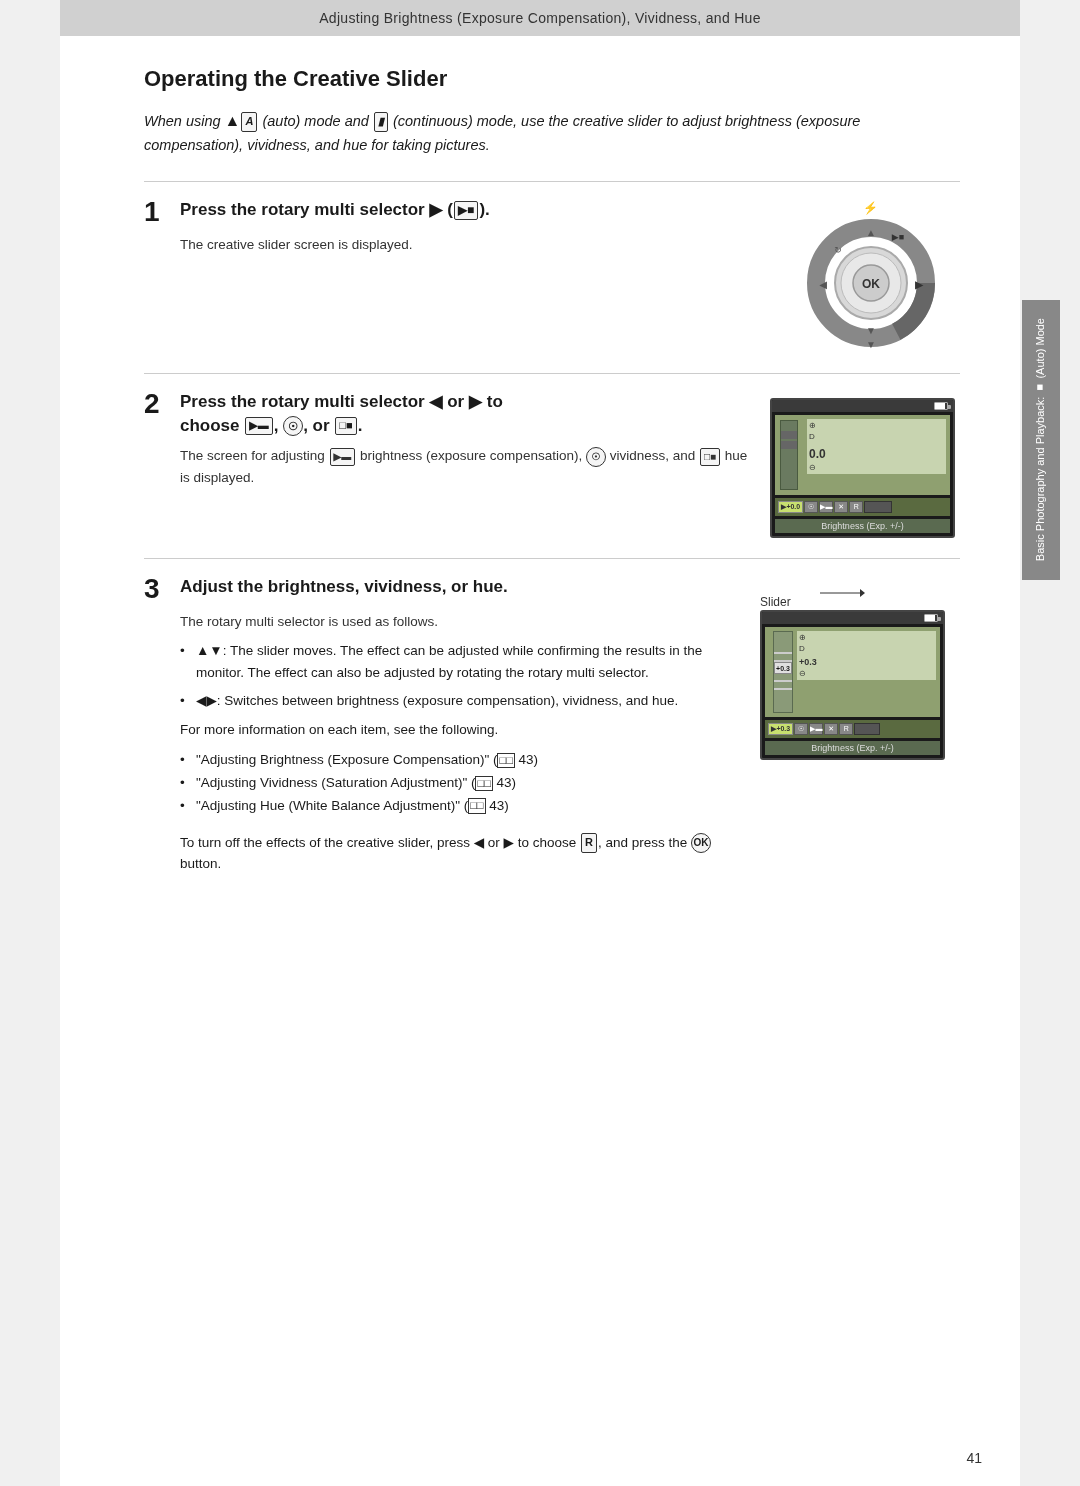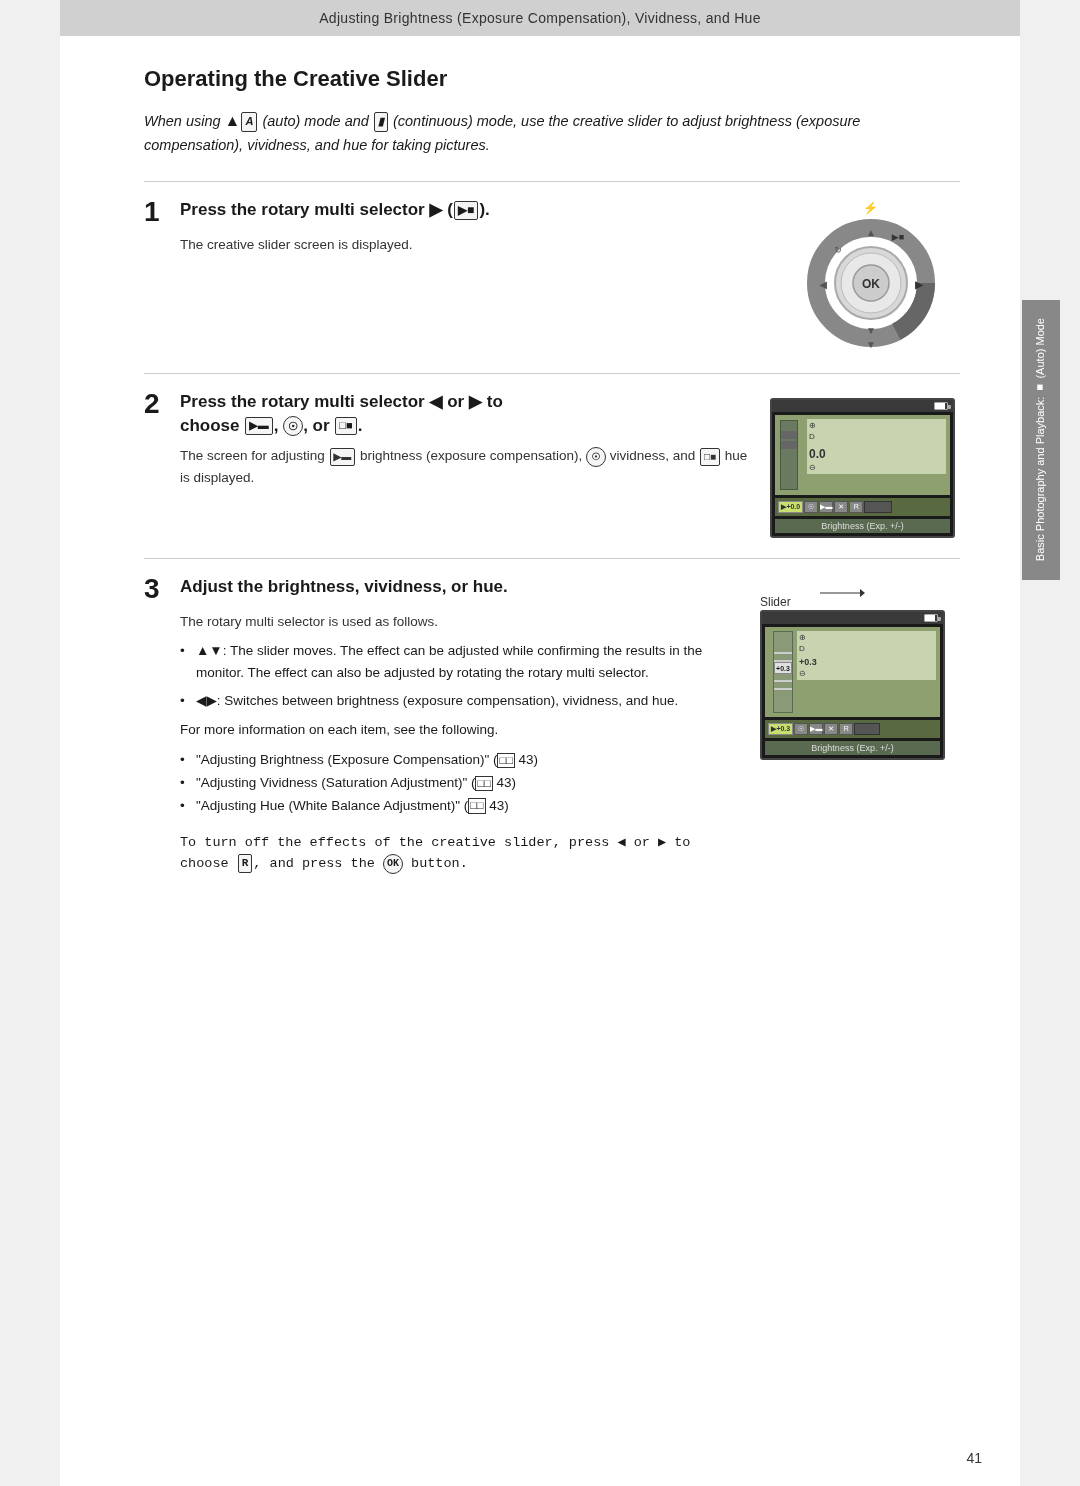--- a/index.html
+++ b/index.html
@@ -182,21 +182,20 @@
     .ref-list li::before {
       content: '•';
       position: absolute;
       left: 0;
     }
 
     .footer-note {
       font-size: 13.5px;
       line-height: 1.6;
       margin-top: 14px;
-      font-family: Liberation Mono, monospace;
     }
 
     
     .btn-icon {
       display: inline-block;
       border: 1.5px solid #333;
       border-radius: 2px;
       padding: 0 3px;
       font-size: 11px;
       font-weight: bold;

